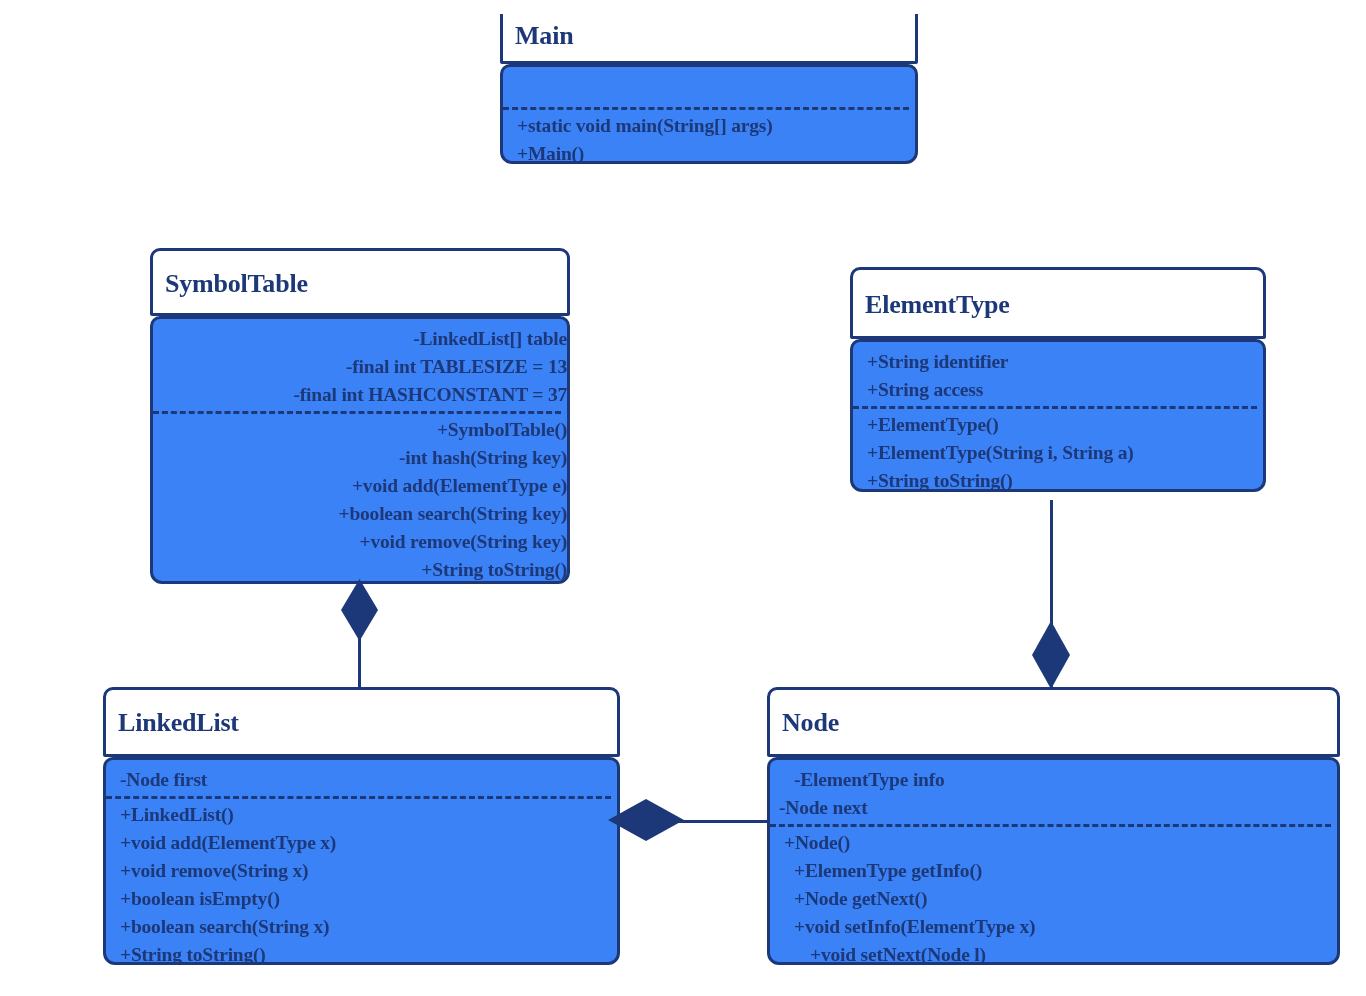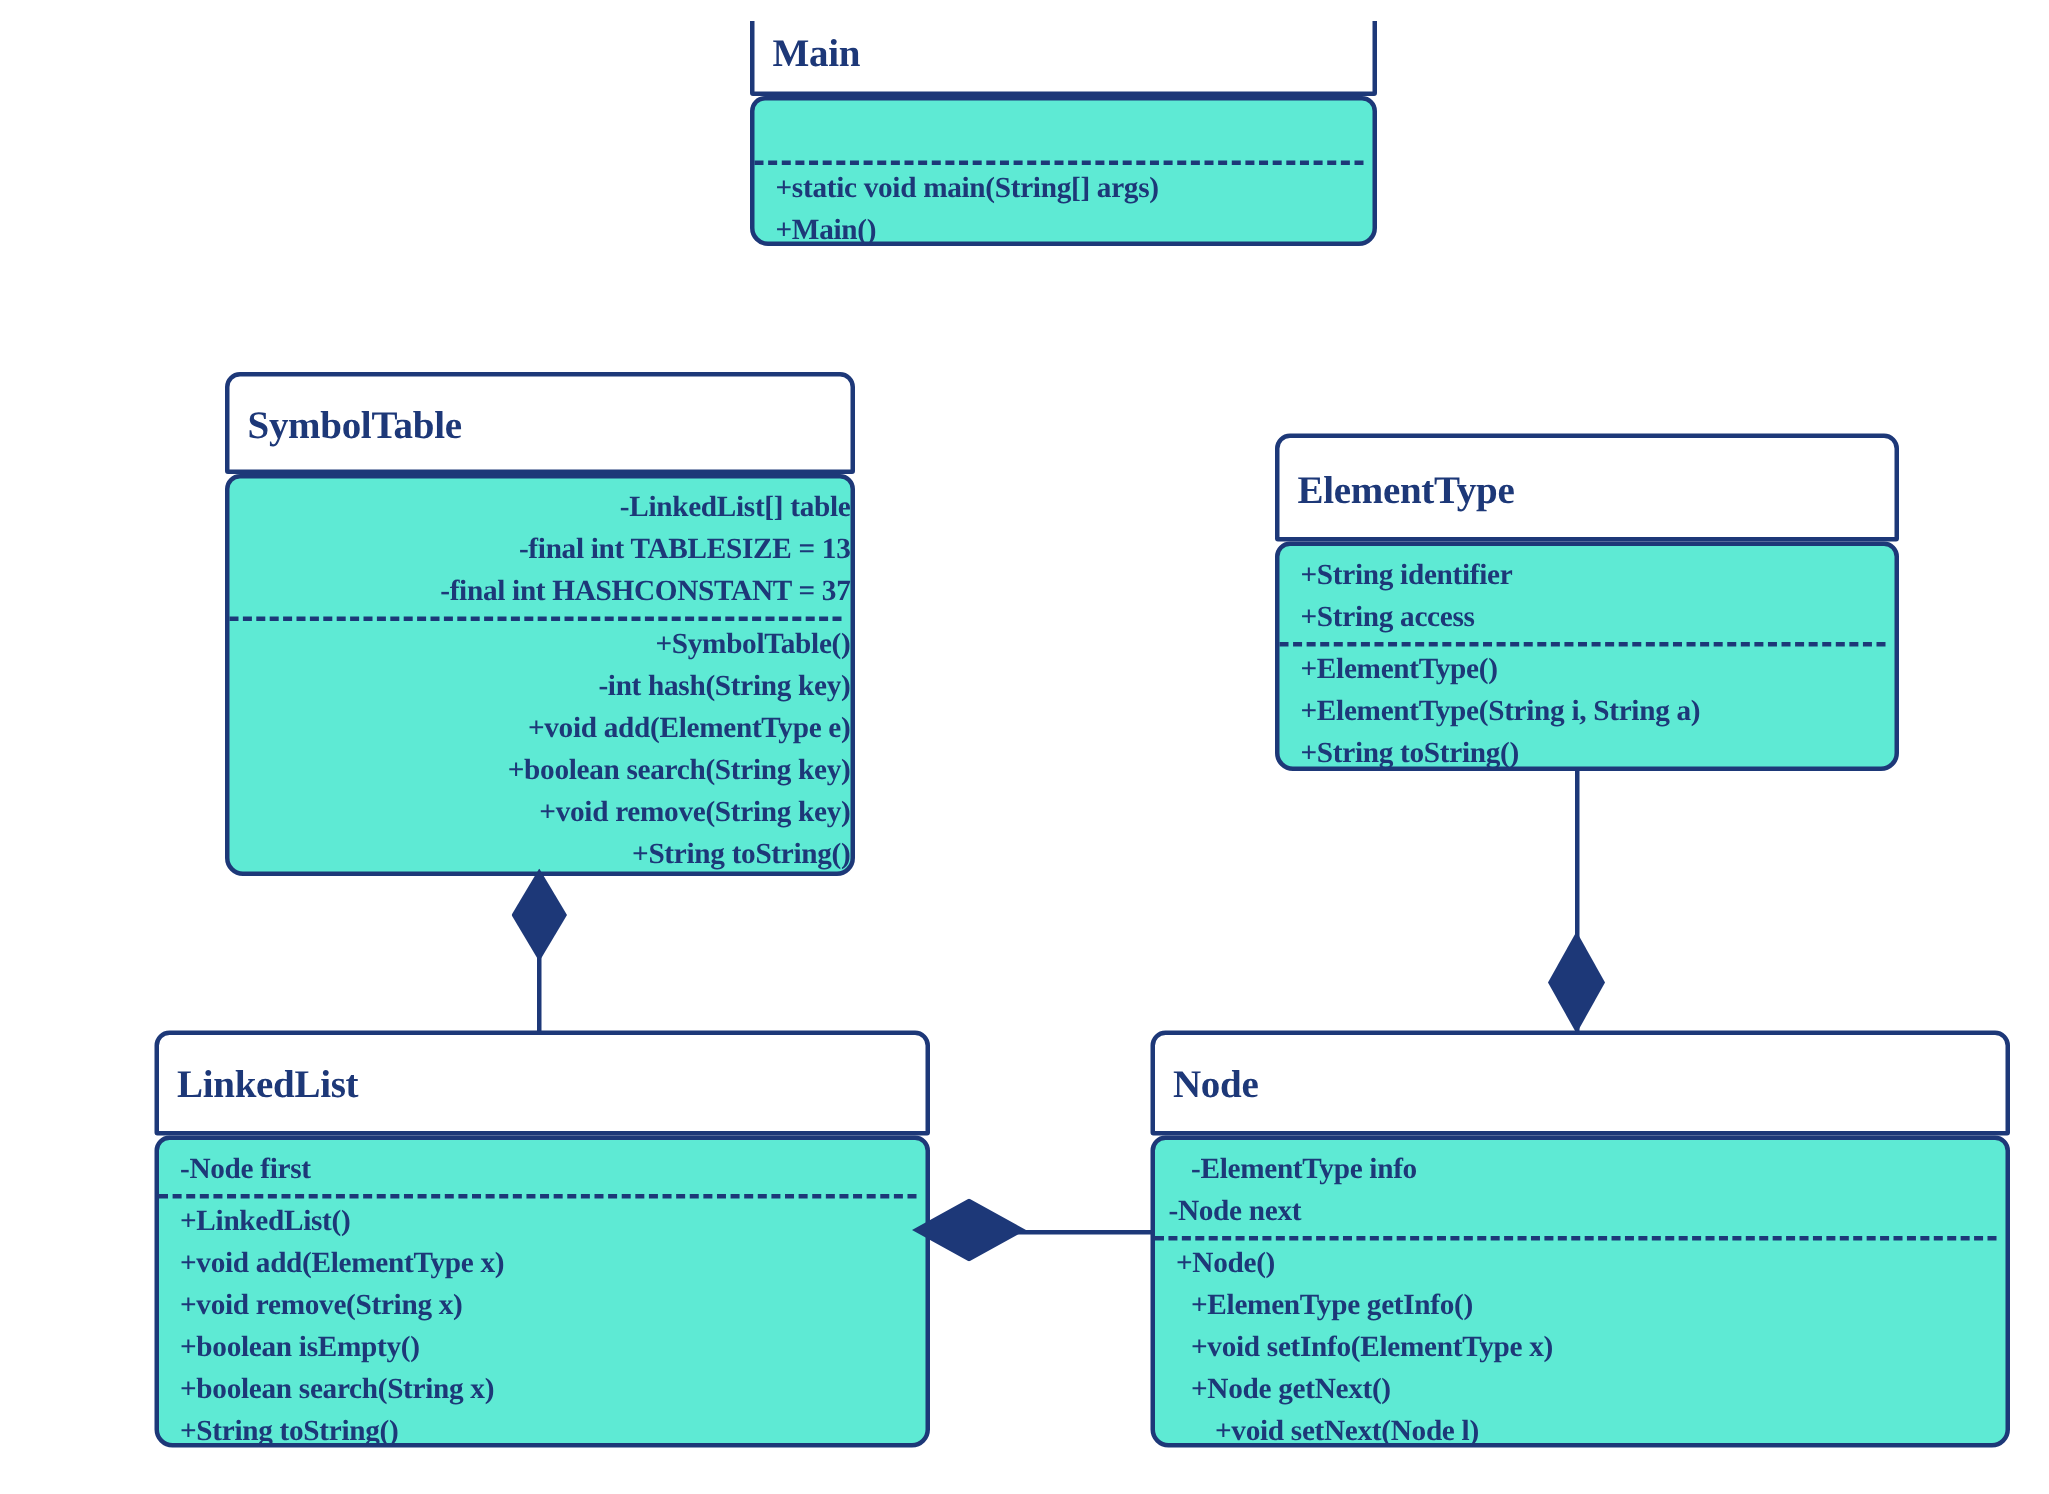--- a/index.html
+++ b/index.html
@@ -42,21 +42,21 @@
     padding: 4px 0 0 12px;
     letter-spacing: -0.2px;
     white-space: nowrap;
   }
   .uml-body-box {
     position: absolute;
     left: 0;
     right: 0;
     bottom: 0;
     box-sizing: border-box;
-    background: #5eead4;
+    background: #3b82f6;
     border: 3px solid #1d3878;
     border-radius: 10px 10px 12px 12px;
     padding: 6px 0 6px 0;
     z-index: 1;
   }
   .uml-member {
     font-size: 19.5px;
     font-weight: bold;
     color: #1d3878;
     line-height: 28px;
@@ -134,21 +134,21 @@
       <div class="uml-sep"></div>
       <div class="uml-member">+SymbolTable()</div>
       <div class="uml-member">-int hash(String key)</div>
       <div class="uml-member">+void add(ElementType e)</div>
       <div class="uml-member">+boolean search(String key)</div>
       <div class="uml-member">+void remove(String key)</div>
       <div class="uml-member">+String toString()</div>
     </div>
   </div>
 
-  <div class="uml-class" style="left:850px; top:275px; width:416px; height:192px;padding-left:31px;">
+  <div class="uml-class" style="left:850px; top:253px; width:416px; height:192px;padding-left:31px;">
     <div class="uml-title-box" style="height:72px;">
       <div class="uml-title-text" style="padding-top:20px;">ElementType</div>
     </div>
     <div class="uml-body-box" style="top:72px; height:153px;">
       <div class="uml-member">+String identifier</div>
       <div class="uml-member">+String access</div>
       <div class="uml-sep"></div>
       <div class="uml-member">+ElementType()</div>
       <div class="uml-member">+ElementType(String i, String a)</div>
       <div class="uml-member">+String toString()</div>
@@ -174,22 +174,22 @@
   <div class="uml-class" style="left:767px; top:673px; width:573px; height:278px;">
     <div class="uml-title-box" style="height:70px;">
       <div class="uml-title-text" style="padding-top:18px;">Node</div>
     </div>
     <div class="uml-body-box" style="top:70px; height:208px;">
       <div class="uml-member" style="padding-left:24px;">-ElementType info</div>
       <div class="uml-member" style="padding-left:9px;">-Node next</div>
       <div class="uml-sep"></div>
       <div class="uml-member" style="">+Node()</div>
       <div class="uml-member" style="padding-left:24px;">+ElemenType getInfo()</div>
+      <div class="uml-member" style="padding-left:24px;">+Node getNext()</div>
       <div class="uml-member" style="padding-left:24px;">+void setInfo(ElementType x)</div>
-      <div class="uml-member" style="padding-left:24px;">+Node getNext()</div>
       <div class="uml-member" style="padding-left:40px;">+void setNext(Node l)</div>
     </div>
   </div>
 
   <div class="diamond diamond-v" style="left:341px; top:565px; width:37px; height:62px;"></div>
 
   <div class="diamond diamond-v" style="left:1032px; top:607px; width:38px; height:68px;"></div>
 
   <div class="diamond diamond-h" style="left:608px; top:785px; width:76px; height:42px;"></div>
 

